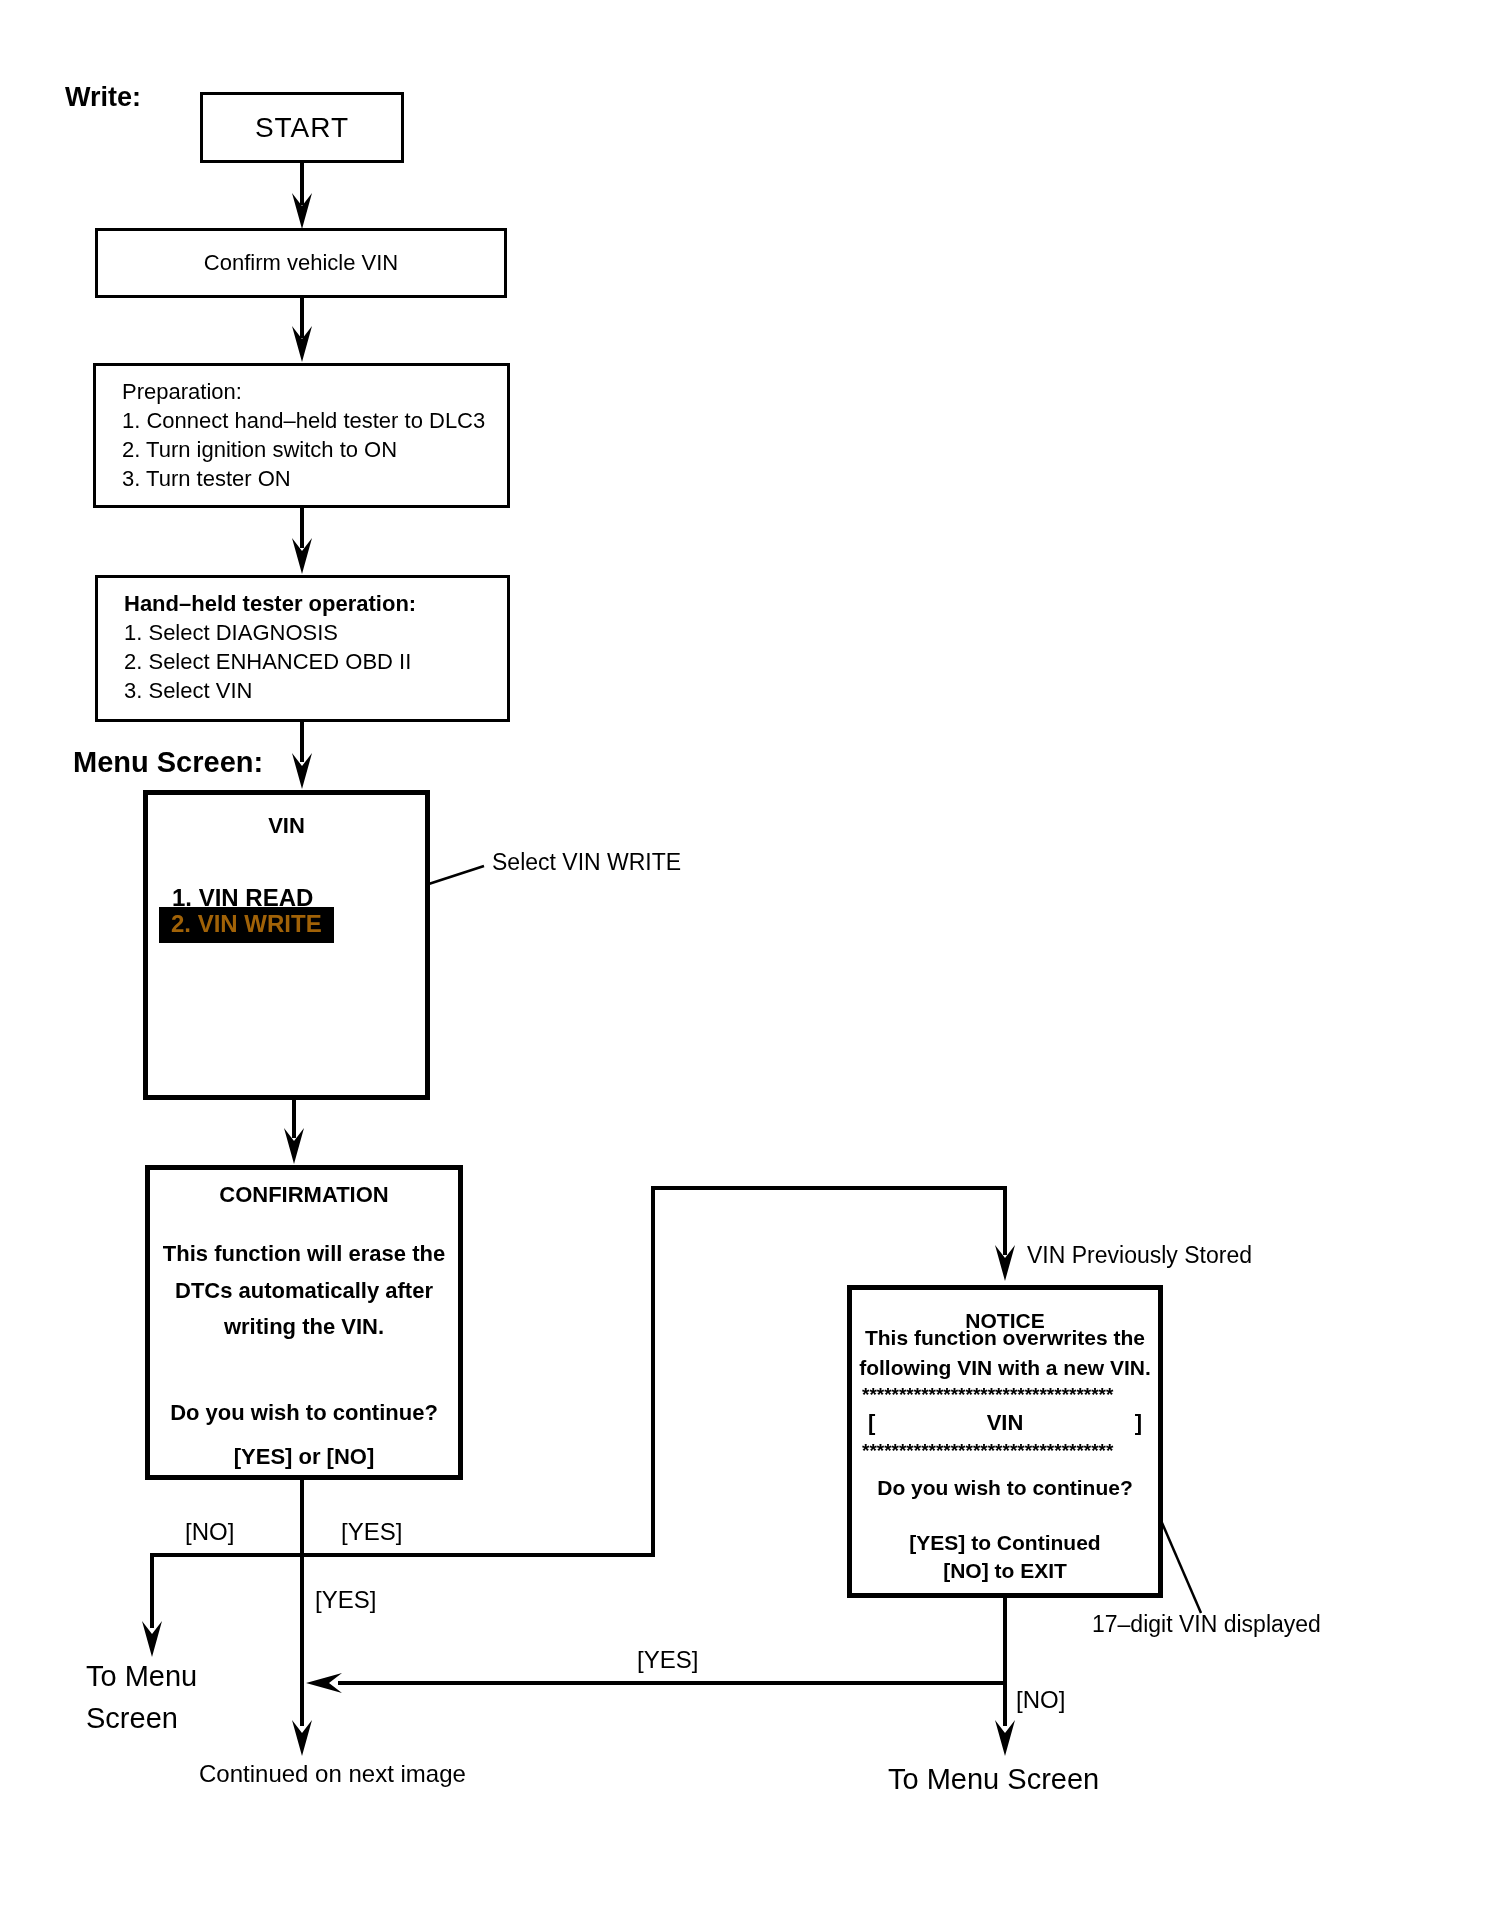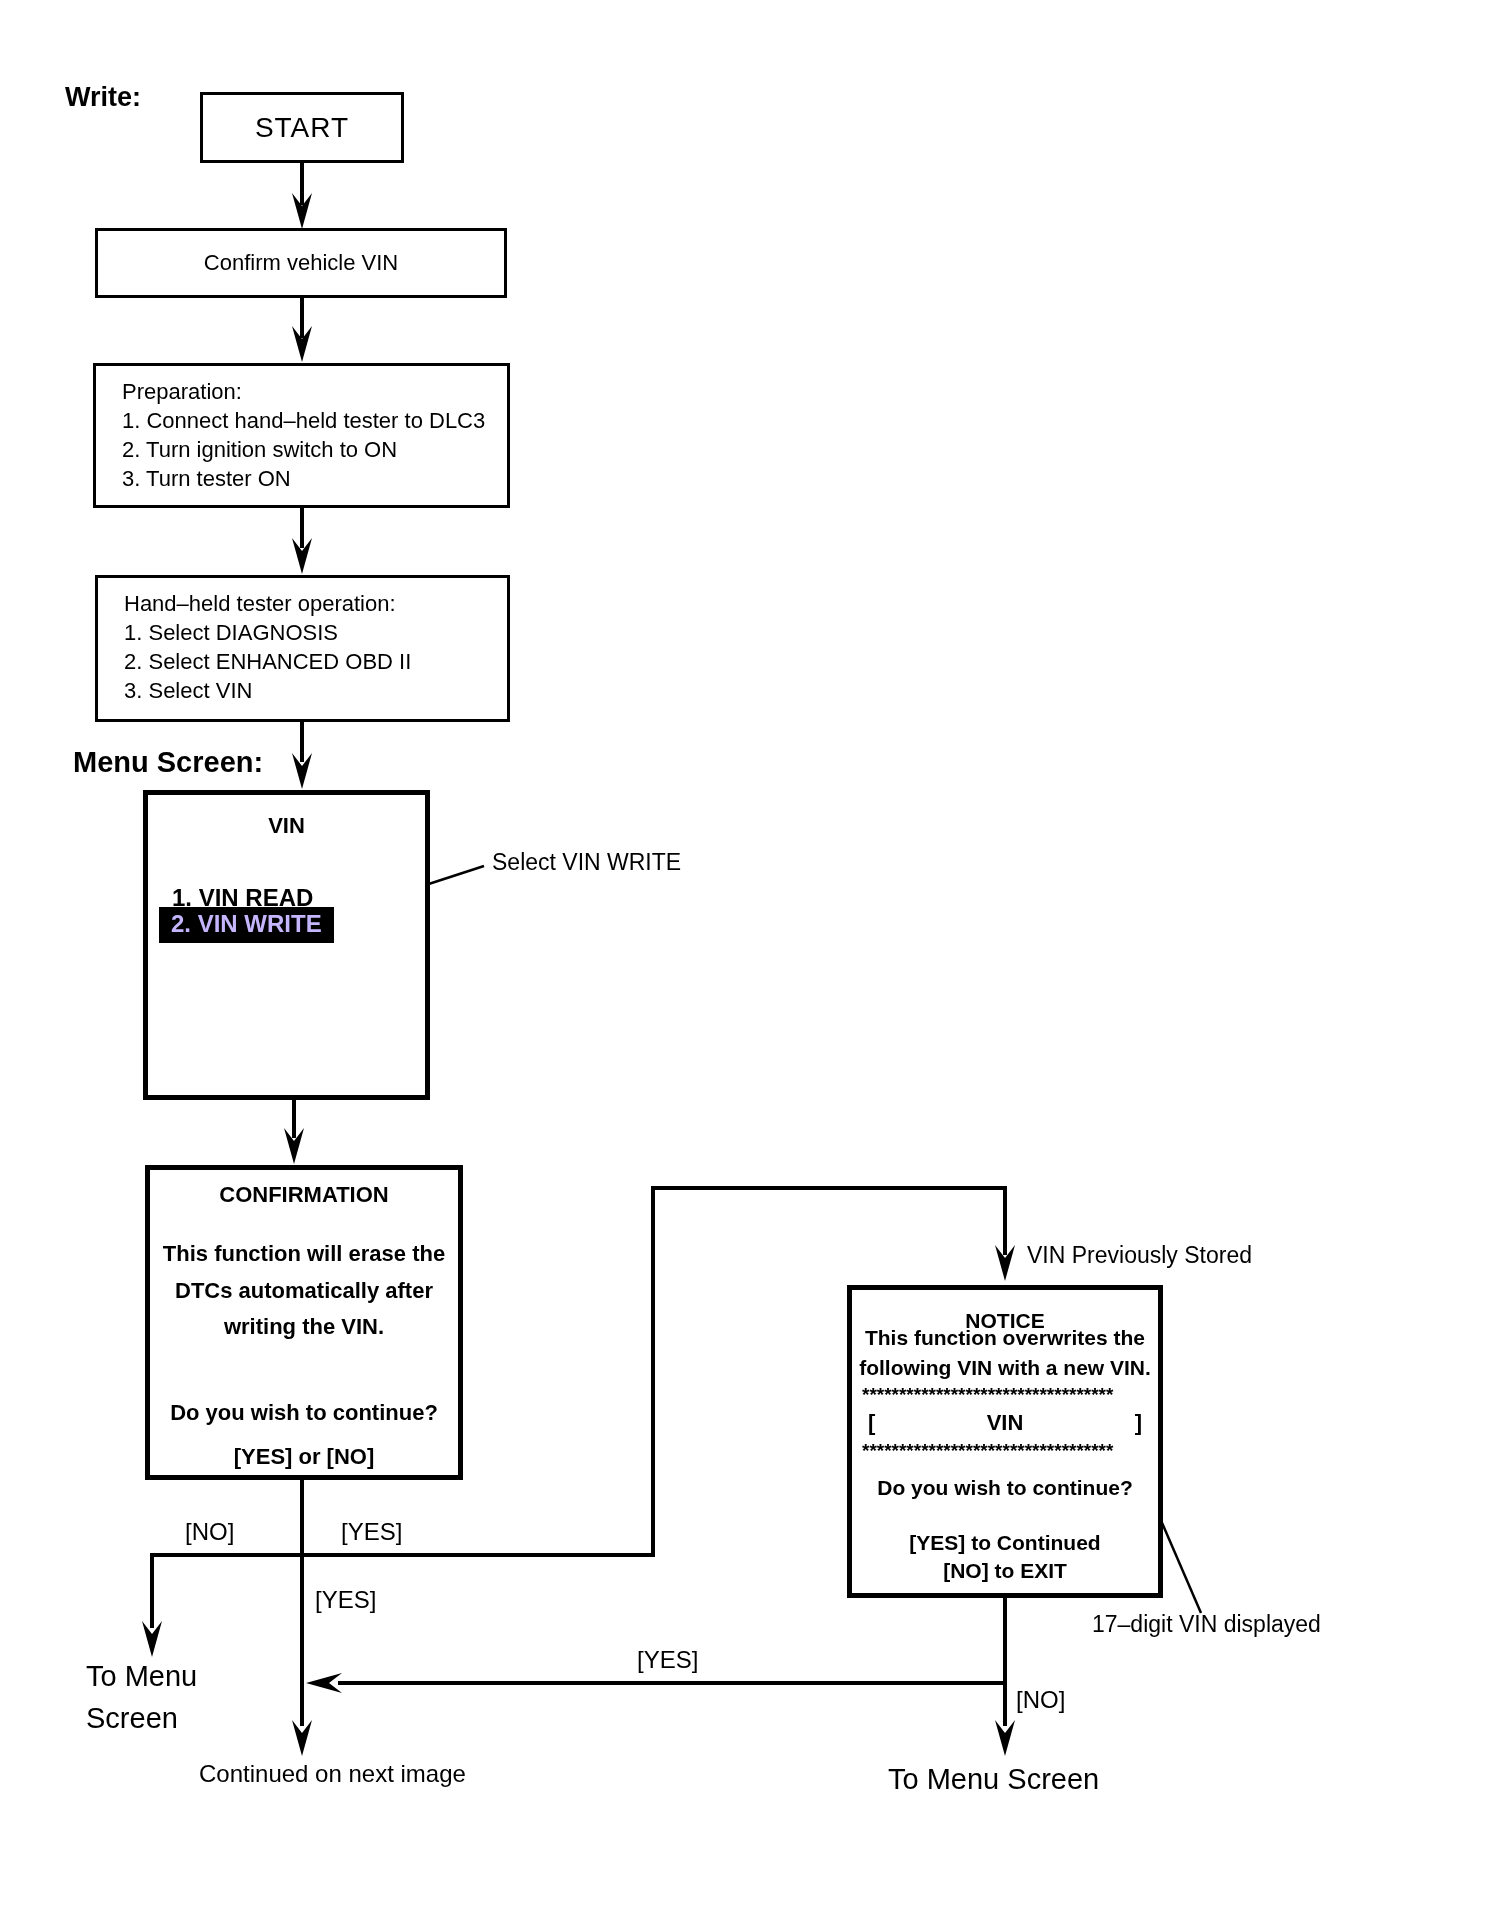--- a/index.html
+++ b/index.html
@@ -33,21 +33,21 @@
   .branch-label { font-size: 24px; white-space: nowrap; }
   .dest-label { font-size: 29px; white-space: nowrap; }
   .bold-line { position: absolute; left: 0; width: 100%; text-align: center; font-weight: bold; font-size: 22px; white-space: nowrap; }
   .notice-line { position: absolute; left: 0; width: 100%; text-align: center; font-weight: bold; font-size: 21px; white-space: nowrap; }
   .stars { position: absolute; left: 10px; right: 10px; overflow: hidden; font-weight: bold; font-size: 19px; letter-spacing: 0px; white-space: nowrap; text-align: left; }
   .vin-row { position: absolute; left: 0; width: 100%; box-sizing: border-box; padding: 0 16px; display: flex; justify-content: space-between; font-weight: bold; font-size: 22px; }
   .menu-item { font-weight: bold; font-size: 24px; white-space: nowrap; }
   .hl {
     display: inline-block;
     background: #000;
-    color: #c4b5fd;
+    color: #a16207;
     padding: 3px 12px 5px 12px;
     text-align: right;
   }
 </style>
 </head>
 <body>
 
 <div id="canvas">
 
   <svg id="wires" viewBox="0 0 1504 1912" xmlns="http://www.w3.org/2000/svg">
@@ -95,21 +95,21 @@
   </div>
 
   <div class="box steps" style="left:93px; top:363px; width:417px; height:145px;">
     <div>Preparation:</div>
     <div>1. Connect hand–held tester to DLC3</div>
     <div>2. Turn ignition switch to ON</div>
     <div>3. Turn tester ON</div>
   </div>
 
   <div class="box steps" style="left:95px; top:575px; width:415px; height:147px;">
-    <div style="font-weight:normal;">Hand–held tester operation:</div>
+    <div style="font-weight:bold;">Hand–held tester operation:</div>
     <div>1. Select DIAGNOSIS</div>
     <div>2. Select ENHANCED OBD II</div>
     <div>3. Select VIN</div>
   </div>
 
   <div class="abs label-bold-lg" style="left:73px; top:746px; font-size:29px;">Menu Screen:</div>
 
   <div class="thickbox" style="left:143px; top:790px; width:287px; height:310px;">
     <div class="bold-line" style="top:18px;">VIN</div>
     <div class="abs menu-item" style="left:24px; top:89px;">1. VIN READ</div>

